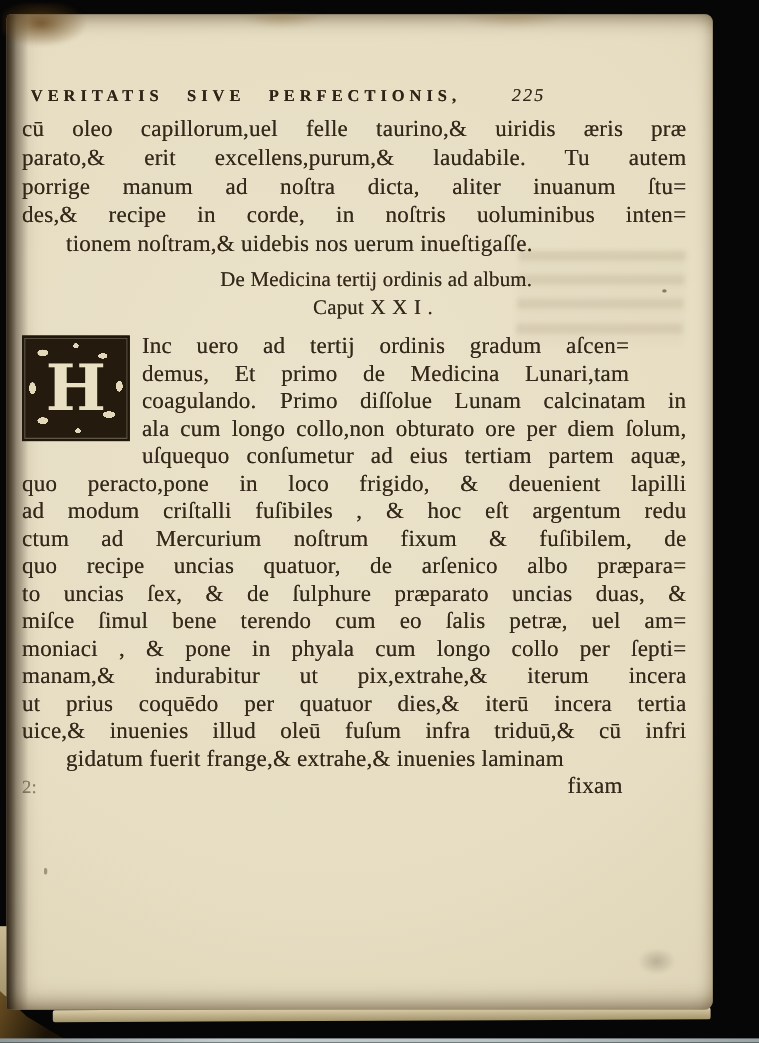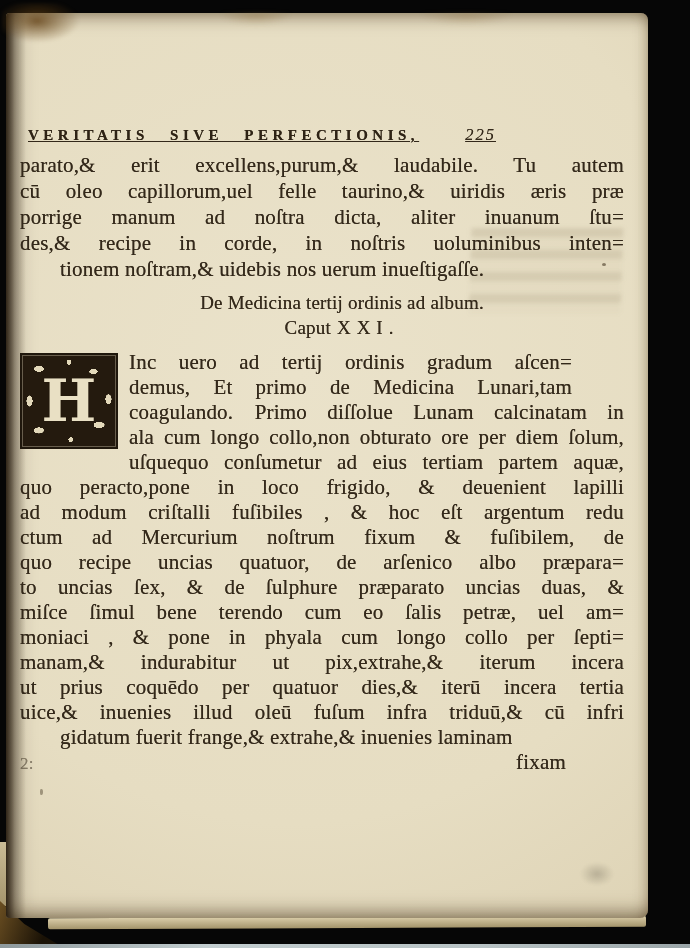--- a/index.html
+++ b/index.html
@@ -62,26 +62,26 @@
   
   .content{
     position:absolute;left:14px;right:24px;top:0;
     color:#33281a;
     font-size:21px;
     text-shadow:0 0 .6px rgba(50,40,24,.75);
     letter-spacing:.2px;
   }
   .running-header{
     margin:64px 0 0 8px;width:468px;
-    display:flex;justify-content:space-between;align-items:baseline;text-decoration:underline;
+    display:flex;justify-content:space-between;align-items:baseline;
   }
   .running-title{
     font-size:15px;font-weight:bold;letter-spacing:4.5px;word-spacing:13px;color:#2e2315;
   }
-  .folio-number{font-style:italic;font-size:16.5px;letter-spacing:2px;margin-top:48px;}
+  .folio-number{font-style:italic;font-size:16.5px;letter-spacing:2px;}
 
   .para1{margin-top:7px;line-height:26px;}
   .jl{text-align:justify;text-align-last:justify;}
   .ll{text-align:justify;text-align-last:left;padding-left:40px;}
 
   .section-heading{margin-top:8px;line-height:25px;text-align:center;font-size:19px;padding-left:40px;}
   .caput-num{letter-spacing:6px;margin-left:6px;}
 
   .chapter{margin-top:10px;line-height:25px;}
   .chapter .wrapped{padding-right:52px;}
@@ -134,22 +134,22 @@
     <div class="speck-b"></div>
 
     <div class="content">
 
       <div class="running-header">
         <span class="running-title">VERITATIS SIVE PERFECTIONIS,</span>
         <span class="folio-number">225</span>
       </div>
 
       <div class="para1">
+        <div class="jl">cū oleo capillorum,uel felle taurino,&amp; uiridis æris præ</div>
         <div class="jl">parato,&amp; erit excellens,purum,&amp; laudabile. Tu autem</div>
-        <div class="jl">cū oleo capillorum,uel felle taurino,&amp; uiridis æris præ</div>
         <div class="jl">porrige manum ad noſtra dicta, aliter inuanum ſtu=</div>
         <div class="jl">des,&amp; recipe in corde, in noſtris uoluminibus inten=</div>
         <div class="ll">tionem noſtram,&amp; uidebis nos uerum inueſtigaſſe.</div>
       </div>
 
       <div class="section-heading">
         <div>De Medicina tertij ordinis ad album.</div>
         <div><span>Caput</span><span class="caput-num">XXI.</span></div>
       </div>
 

